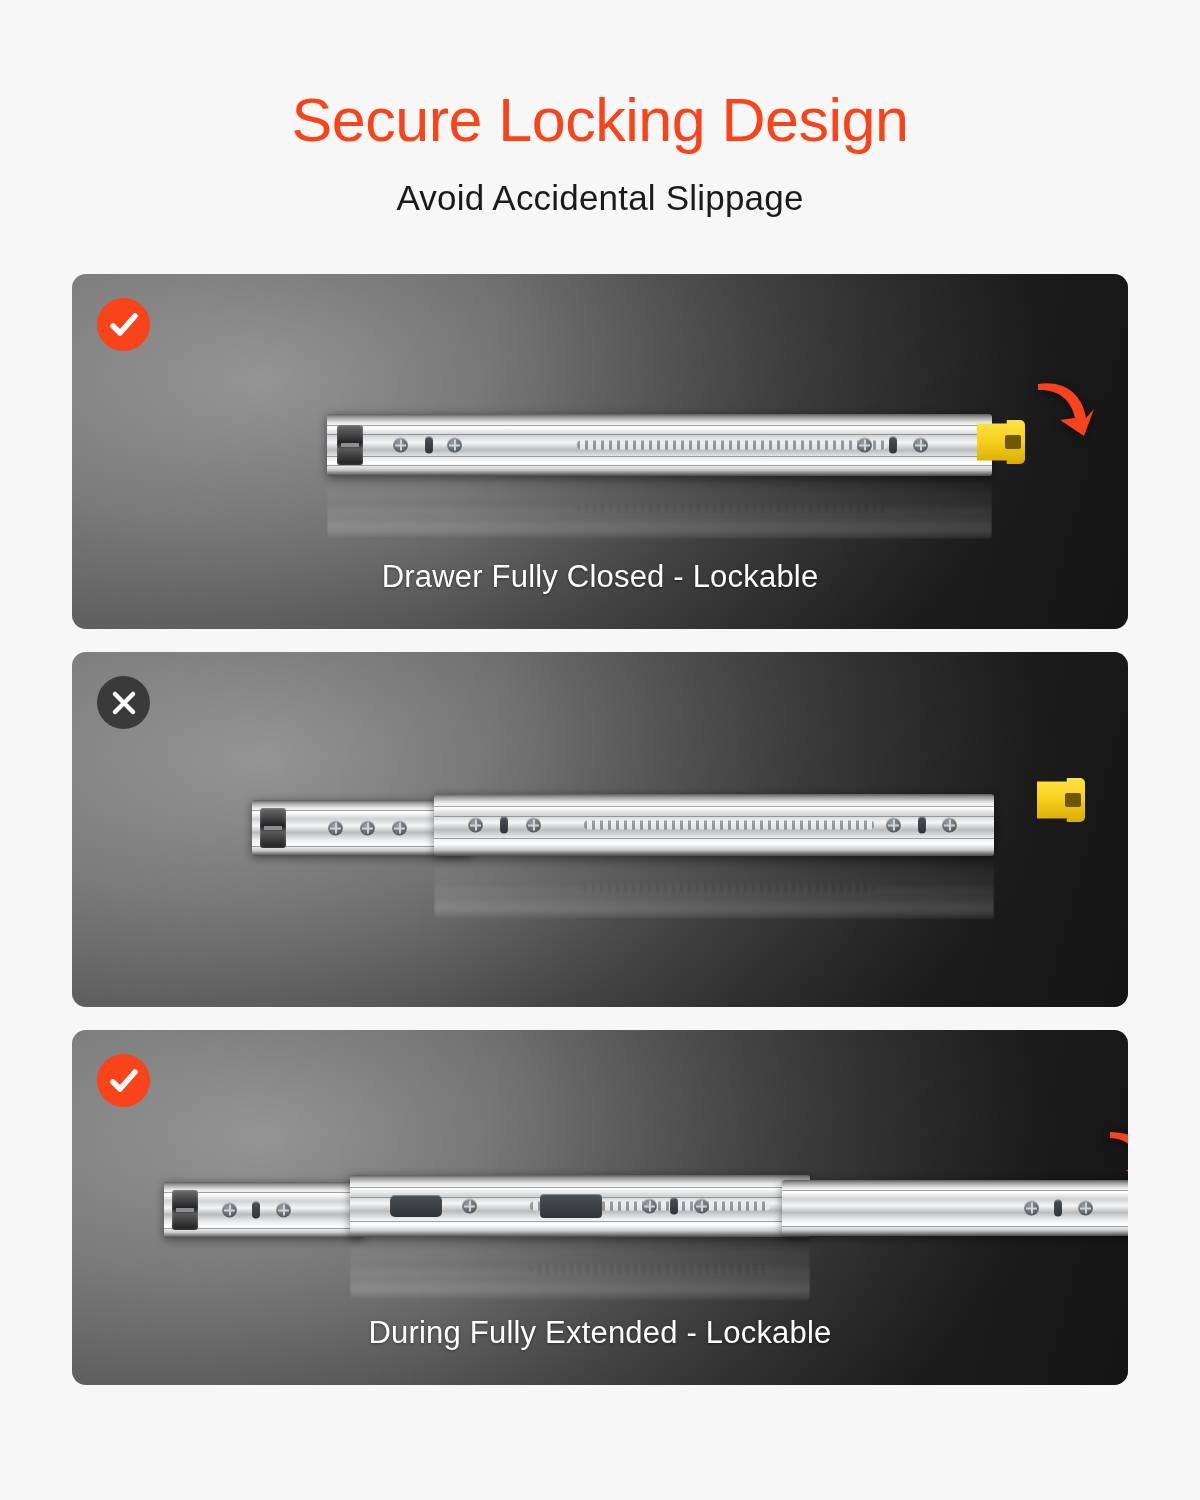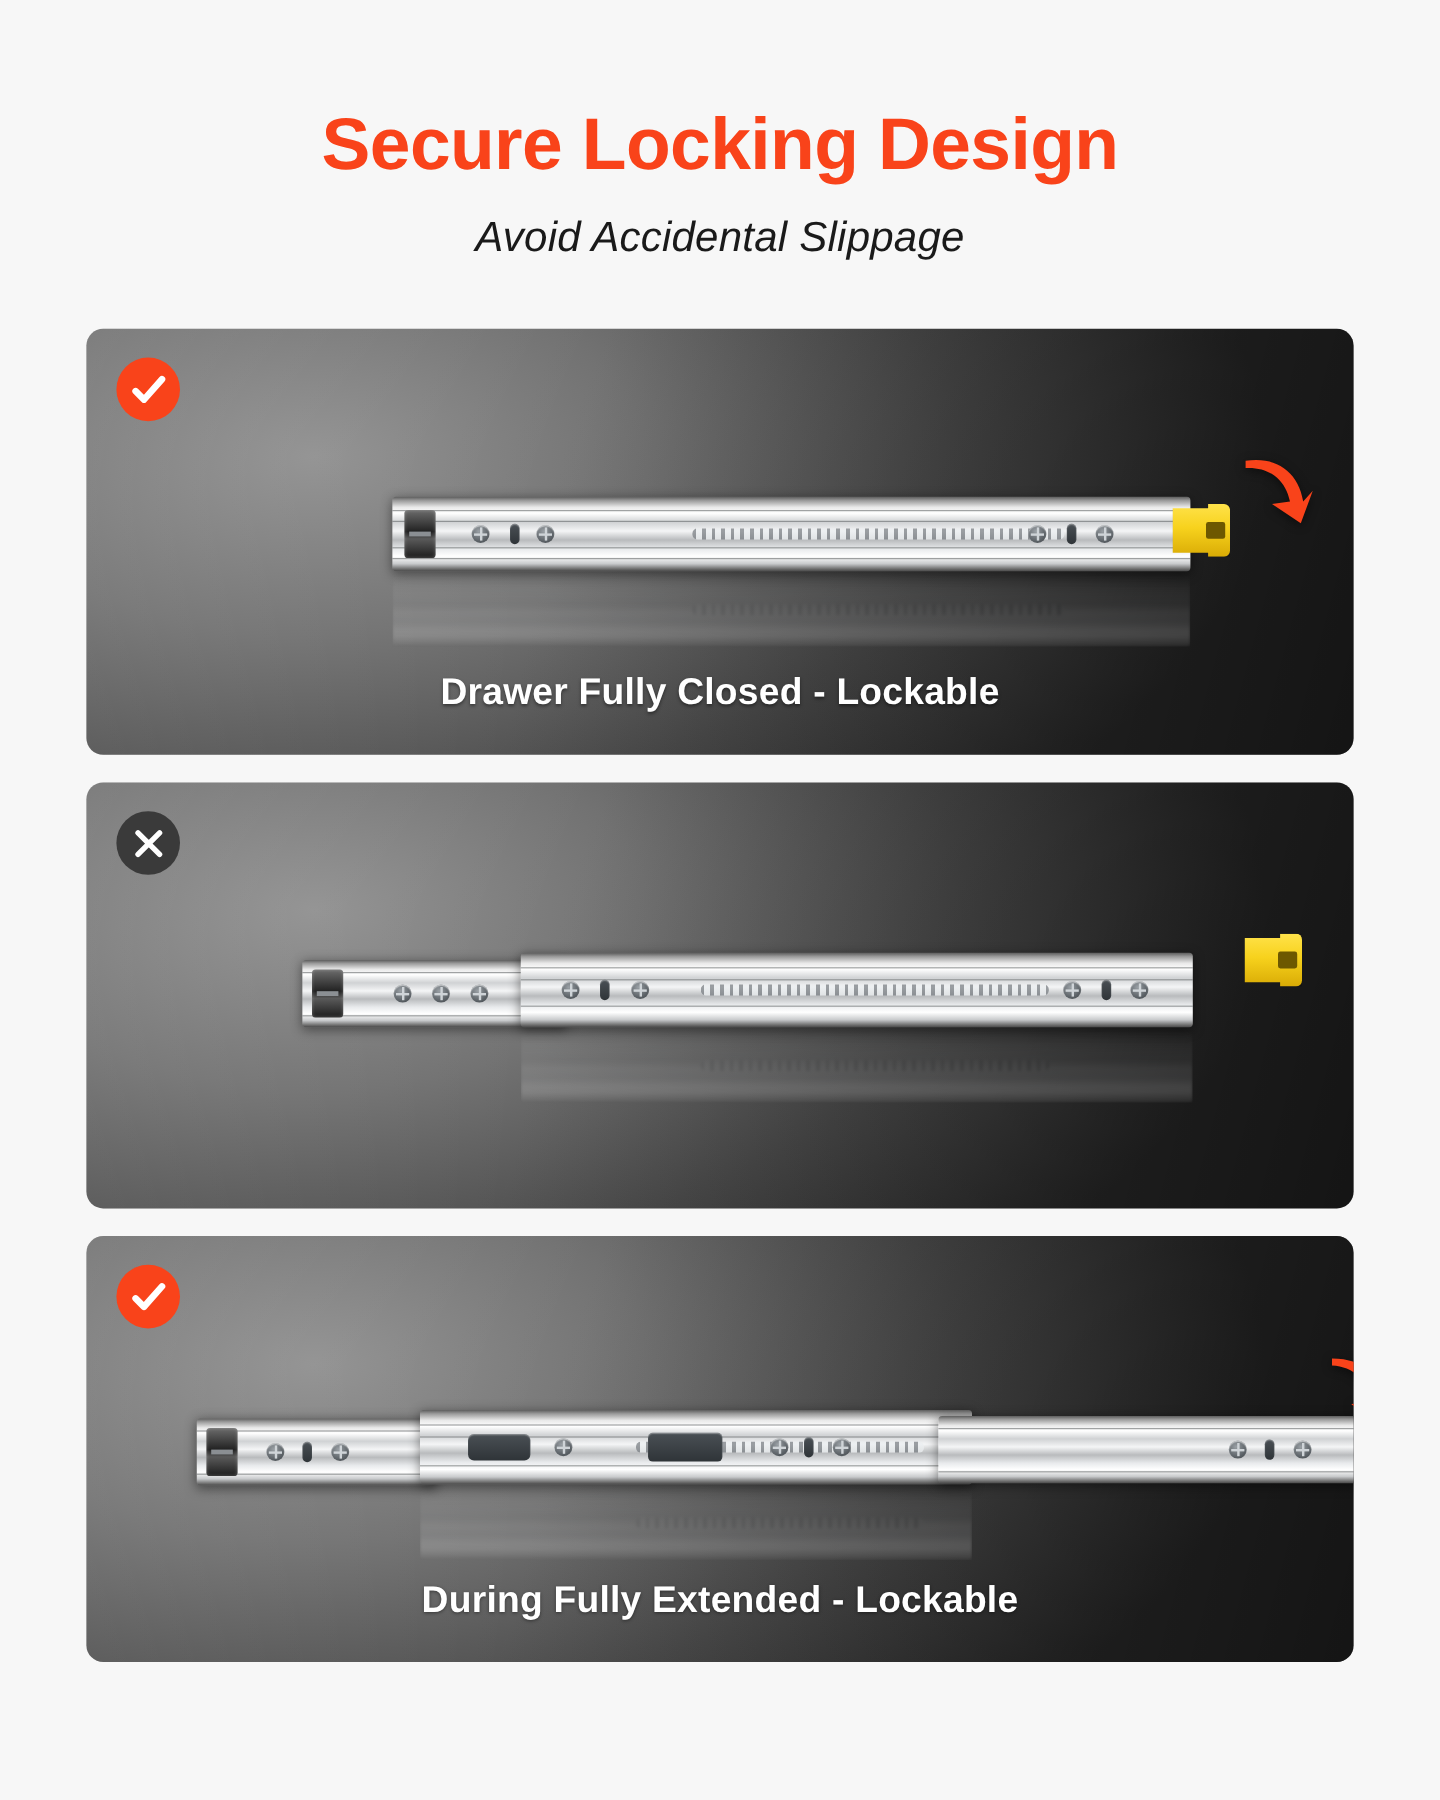--- a/index.html
+++ b/index.html
@@ -19,33 +19,32 @@
     overflow: hidden;
   }
 
   
   .header {
     padding-top: 88px;
     text-align: center;
   }
   .title {
     font-size: 61px;
-    font-weight: bold;
+    font-weight: normal;
     color: #f9431a;
     letter-spacing: -0.5px;
     line-height: 1.05;
     margin: 0;
   }
   .subtitle {
     font-size: 35px;
     color: #1a1a1a;
     font-weight: 400;
     margin: 26px 0 0 0;
     letter-spacing: 0.2px;
-    font-style: italic;
   }
 
   
   .panels {
     margin-top: 56px;
     display: flex;
     flex-direction: column;
     gap: 23px;
     align-items: center;
   }
@@ -85,21 +84,21 @@
 
   
   .caption {
     position: absolute;
     left: 0;
     right: 0;
     bottom: 34px;
     text-align: center;
     color: #ffffff;
     font-size: 31px;
-    font-weight: 700;
+    font-weight: 400;
     letter-spacing: 0.2px;
     z-index: 4;
     text-shadow: 0 1px 3px rgba(0,0,0,0.45);
     margin-top: 10px;
   }
 
   
   .stage {
     position: absolute;
     inset: 0;

